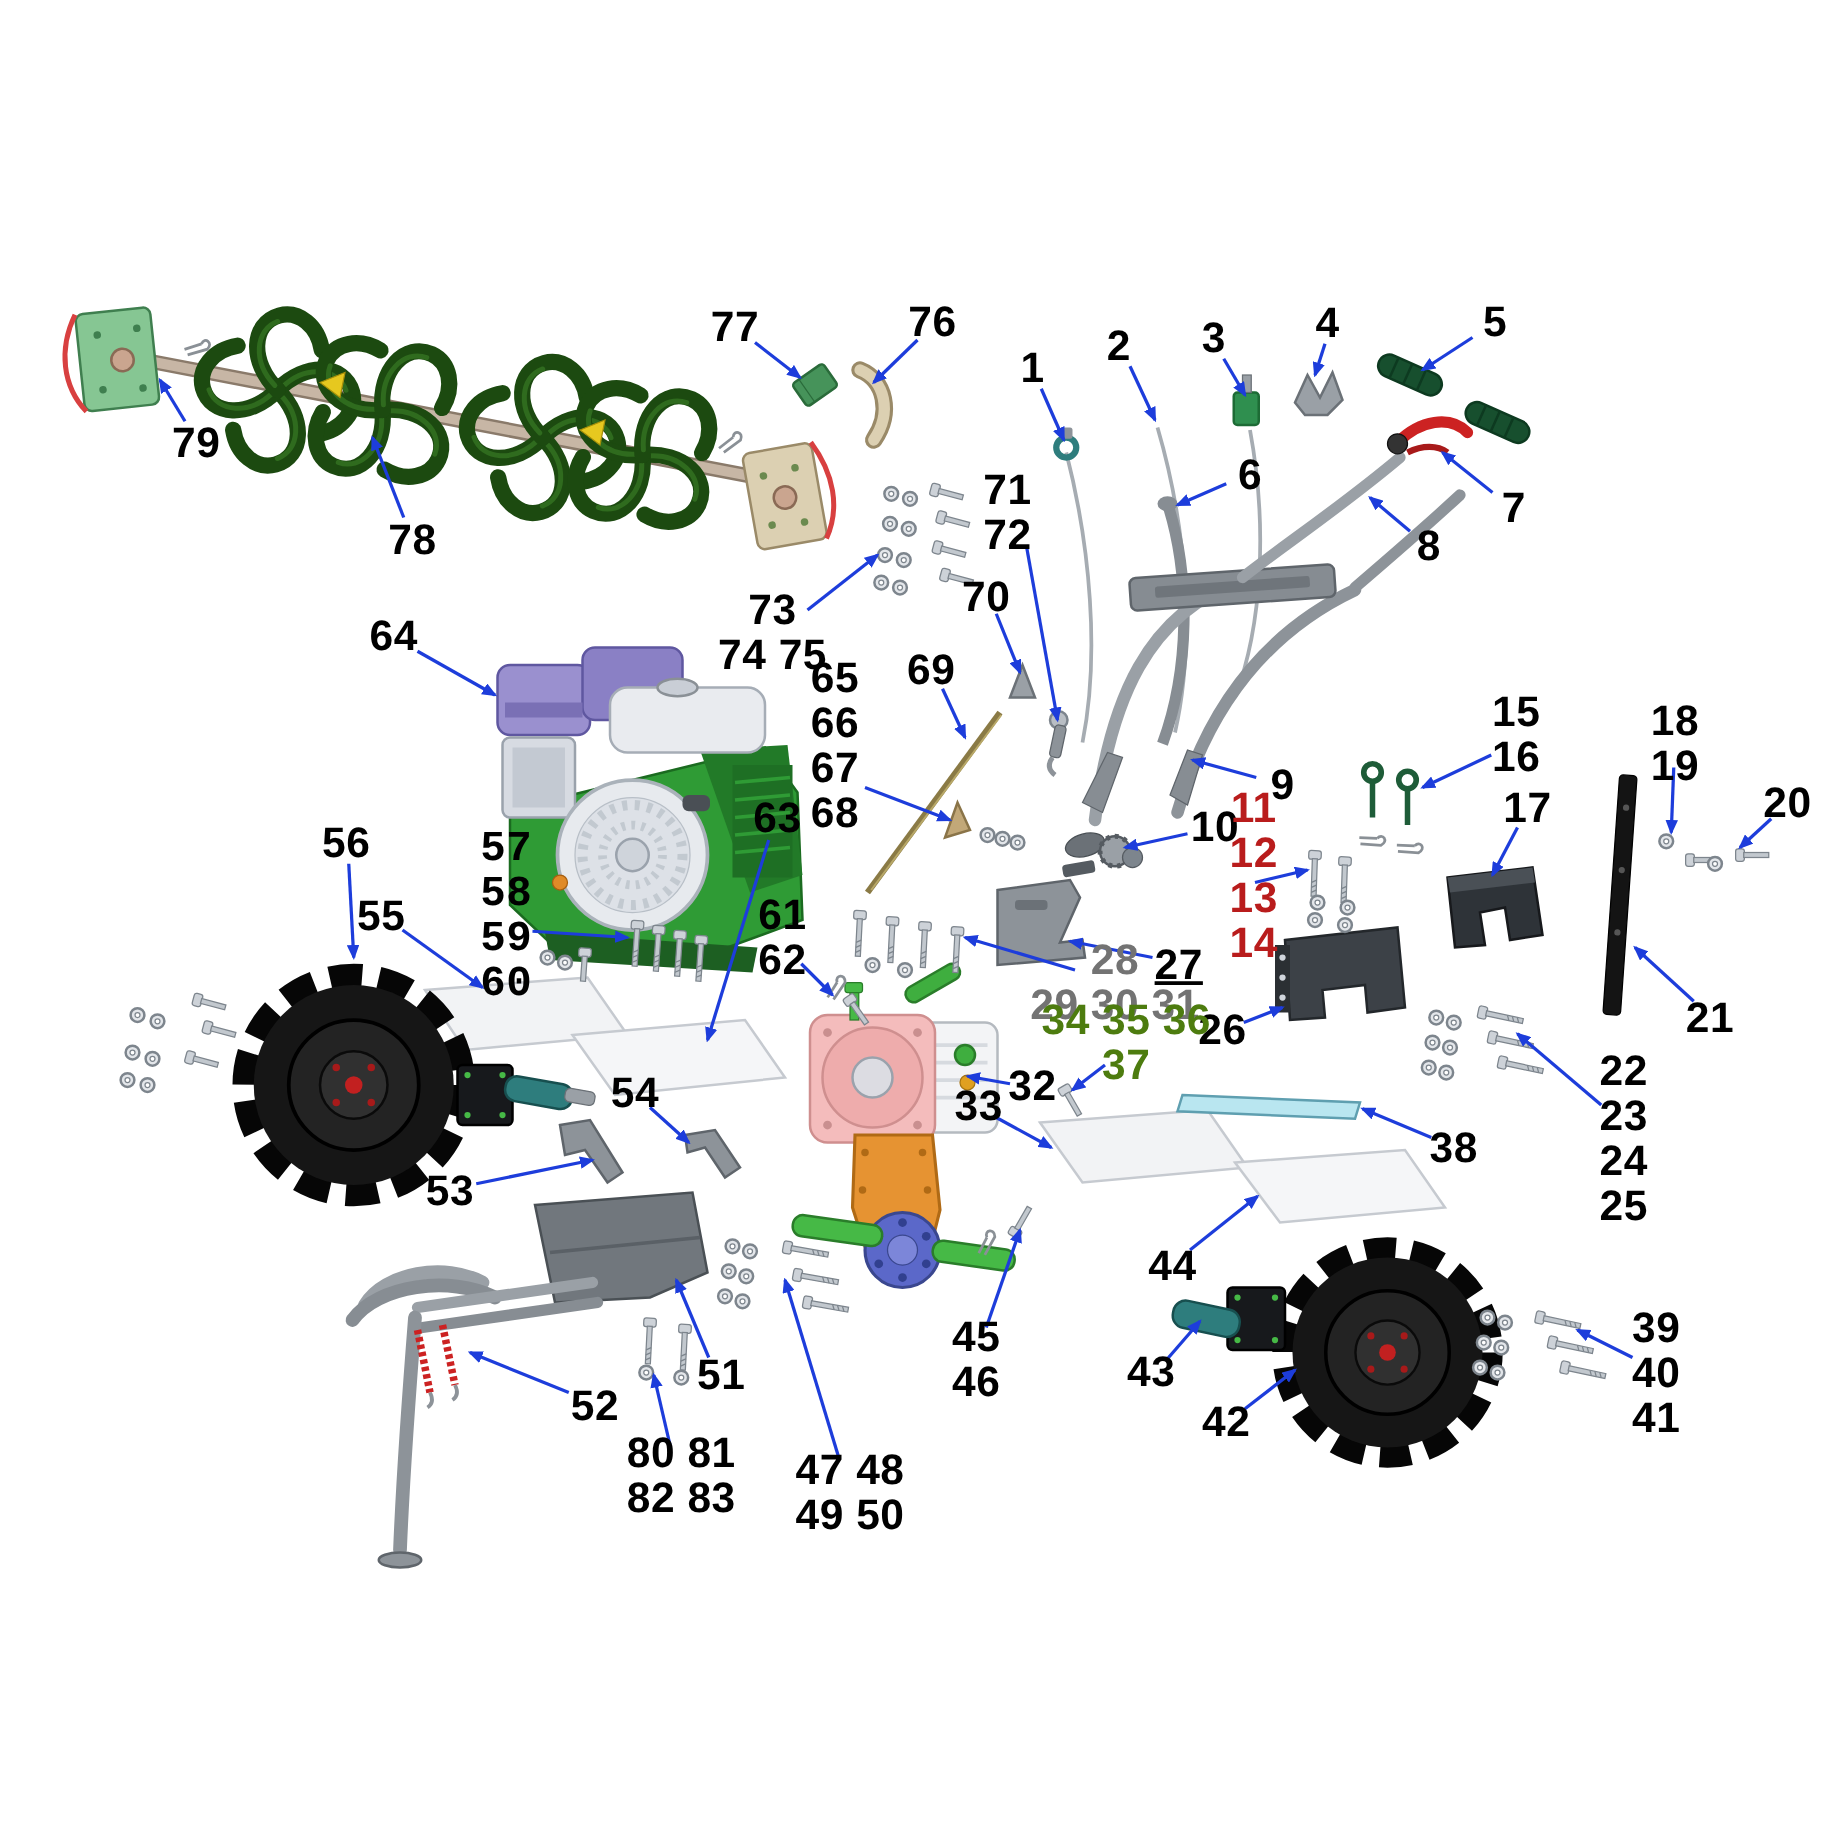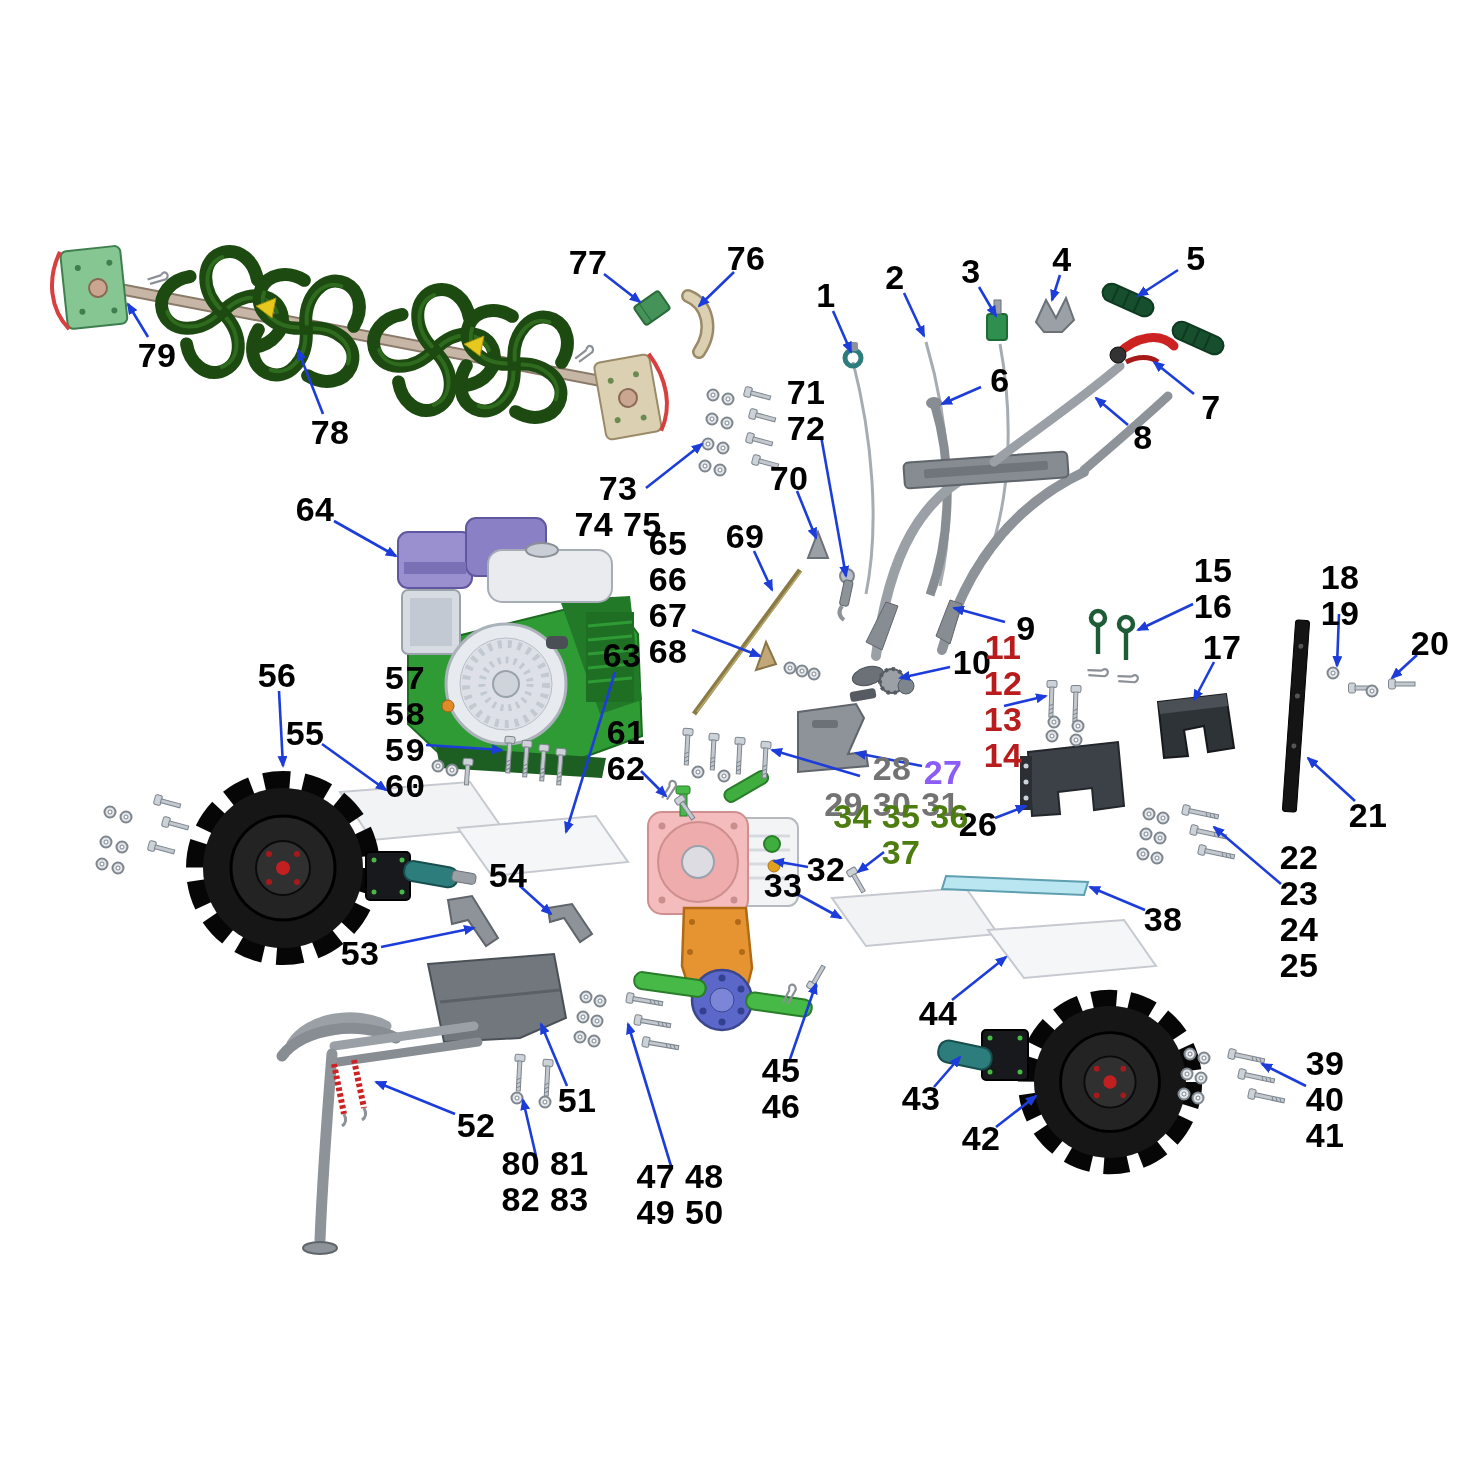--- a/index.html
+++ b/index.html
@@ -469,21 +469,21 @@
       <div class="part-label" style="left: 1222px; top: 647px; color: rgb(0, 0, 0);">17</div>
       <div class="part-label" style="left: 1340px; top: 595px; color: rgb(0, 0, 0);">18
 19</div>
       <div class="part-label" style="left: 1430px; top: 643px; color: rgb(0, 0, 0);">20</div>
       <div class="part-label" style="left: 1368px; top: 815px; color: rgb(0, 0, 0);">21</div>
       <div class="part-label" style="left: 1299px; top: 911px; color: rgb(0, 0, 0);">22
 23
 24
 25</div>
       <div class="part-label" style="left: 978px; top: 824px; color: rgb(0, 0, 0);">26</div>
-      <div class="part-label" style="left: 943px; top: 772px; color: #8b5cf6;">27</div>
+      <div class="part-label" style="left: 943px; top: 772px; color: #000000; text-decoration: underline;">27</div>
       <div class="part-label" style="left: 892px; top: 786px; color: #737373;">28
 29 30 31</div>
       <div class="part-label" style="left: 826px; top: 869px; color: rgb(0, 0, 0);">32</div>
       <div class="part-label" style="left: 783px; top: 885px; color: rgb(0, 0, 0);">33</div>
       <div class="part-label" style="left: 901px; top: 834px; color: #4d7c0f;">34 35 36
 37</div>
       <div class="part-label" style="left: 1163px; top: 919px; color: rgb(0, 0, 0);">38</div>
       <div class="part-label" style="left: 1325px; top: 1099px; color: rgb(0, 0, 0);">39
 40
 41</div>

